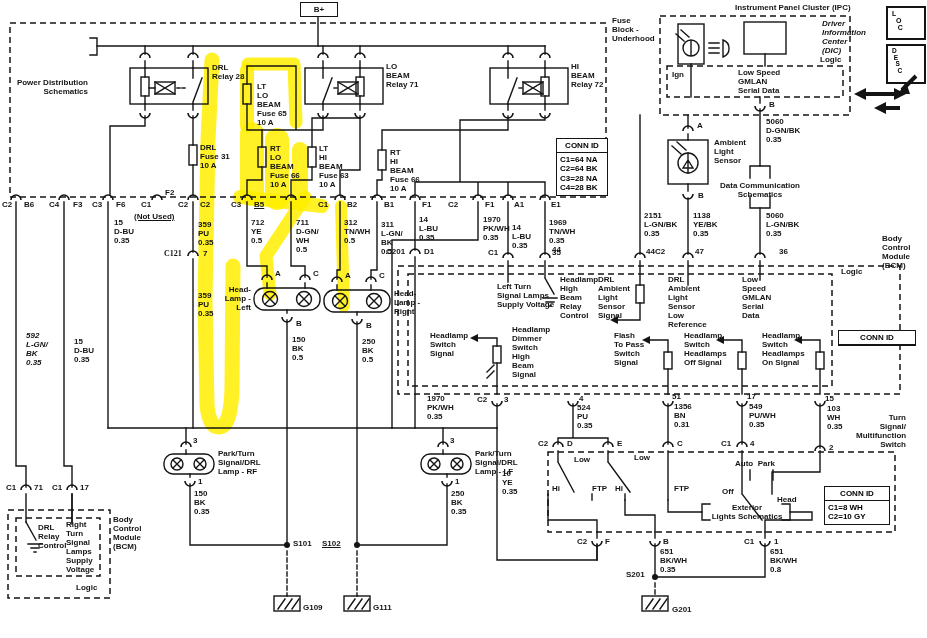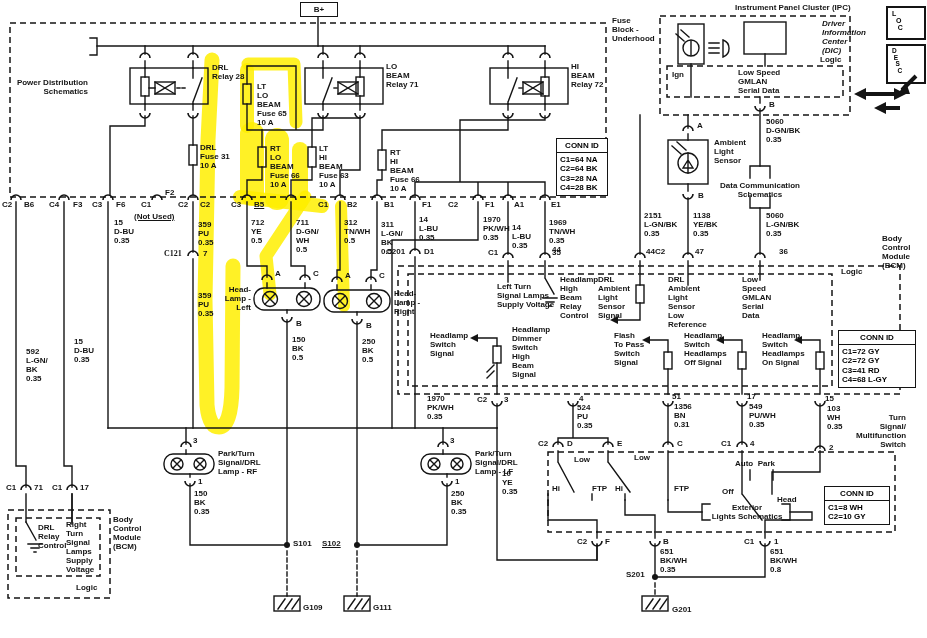--- a/index.html
+++ b/index.html
@@ -373,21 +373,21 @@
 0.35</div>
 <div class="L" style="left:549px;top:219px;">1969
 TN/WH
 0.35</div>
 
 <div class="L" style="left:164px;top:250px;font-family:Liberation Serif, serif;">C121</div>
 <div class="L" style="left:203px;top:250px;">7</div>
 <div class="L" style="left:198px;top:292px;">359
 PU
 0.35</div>
-<div class="L" style="left:26px;top:348px;">592
+<div class="L" style="left:26px;top:332px;font-style:italic;">592
 L-GN/
 BK
 0.35</div>
 <div class="L" style="left:74px;top:338px;">15
 D-BU
 0.35</div>
 
 <div class="L" style="left:386px;top:248px;">C201</div>
 <div class="L" style="left:424px;top:248px;">D1</div>
 <div class="L" style="left:488px;top:249px;">C1</div>
@@ -568,24 +568,20 @@
 
 <div class="connbox" style="left:556px;top:138px;width:50px;">
   <div class="connhead">CONN ID</div>
   <div class="connrows">C1=64 NA
 C2=64 BK
 C3=28 NA
 C4=28 BK</div>
 </div>
 <div class="connbox" style="left:838px;top:330px;width:76px;">
   <div class="connhead">CONN ID</div>
-  <div class="connrows">C1=72 GY
-C2=72 GY
-C3=41 RD
-C4=68 L-GY</div>
 </div>
 <div class="connbox" style="left:824px;top:486px;width:64px;">
   <div class="connhead">CONN ID</div>
   <div class="connrows">C1=8 WH
 C2=10 GY</div>
 </div>
 
 </div>
 
 </body></html>

